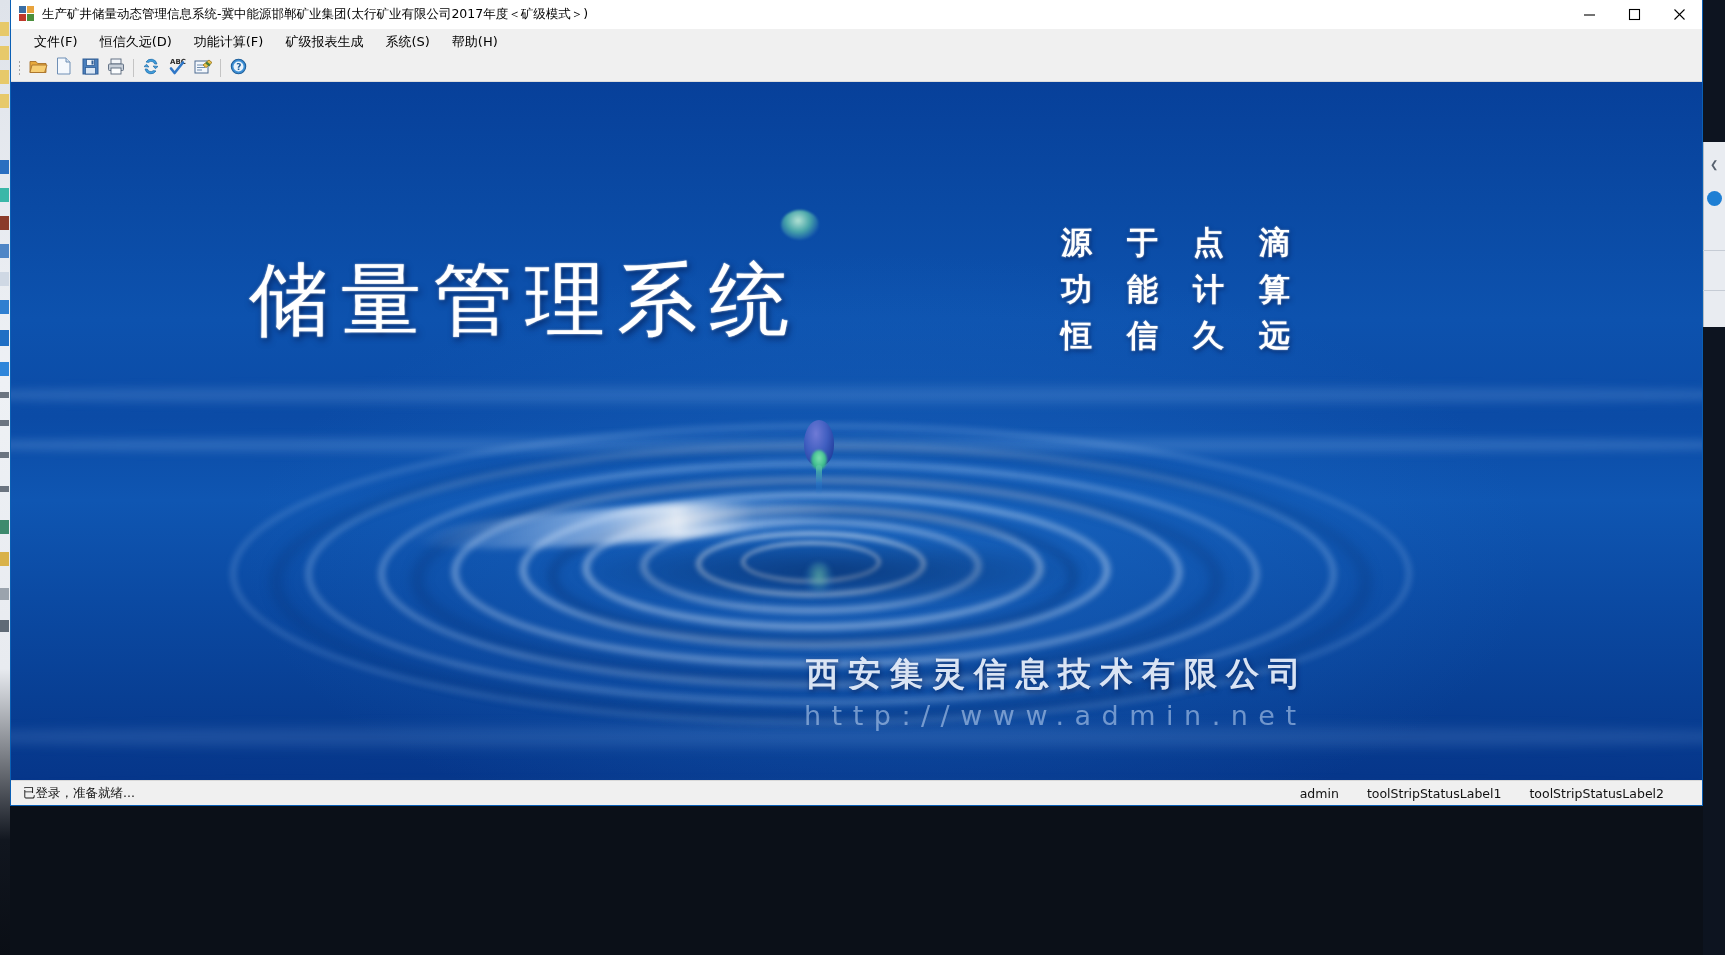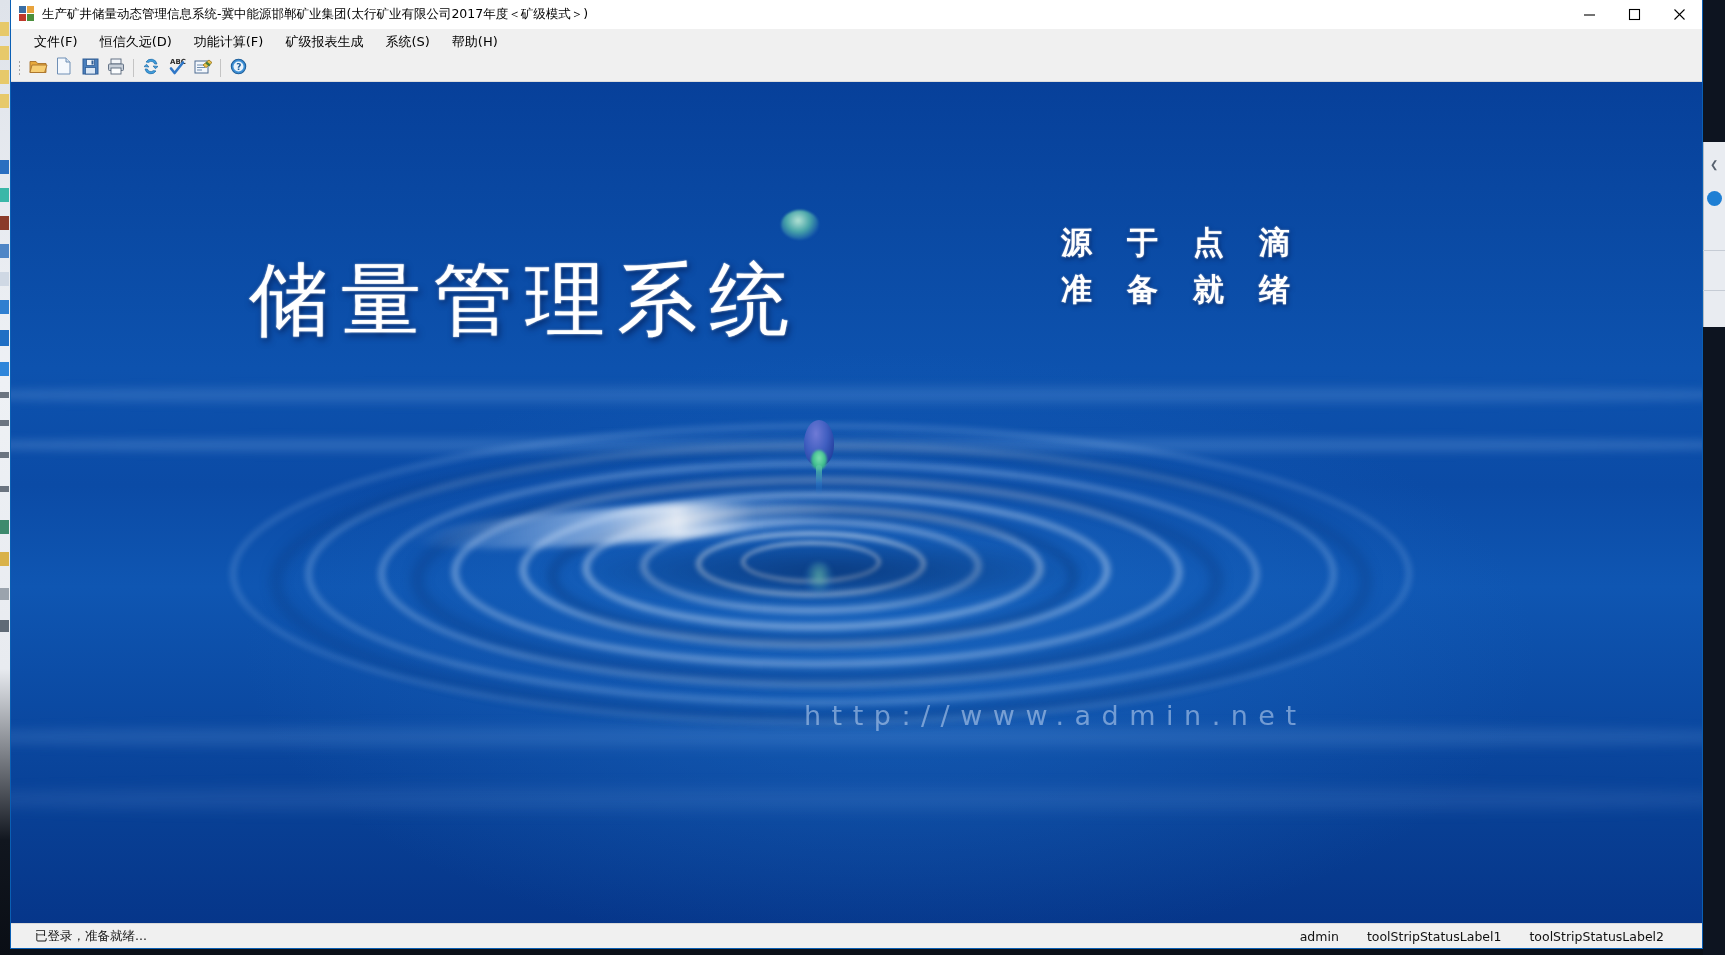--- a/index.html
+++ b/index.html
@@ -37,21 +37,21 @@
   #desktop-right-dot {
     position: absolute; right: 3px; top: 191px; width: 15px; height: 15px;
     border-radius: 50%; background: #1e7fd4;
   }
   .desk-hr {
     position: absolute; right: 0; width: 22px; height: 1px; background: #c6ccd5;
   }
 
   
   #app-window {
-    position: absolute; left: 10px; top: 0; width: 1693px; height: 949px;
+    position: absolute; left: 10px; top: 0; width: 1693px; height: 806px;
     background: #f0f0f0;
     border: 1px solid #0a5fb4;
     border-top: none;
     display: flex; flex-direction: column;
   }
 
   
   #title-bar {
     height: 29px; background: #ffffff;
     display: flex; align-items: center;
@@ -215,21 +215,21 @@
     color: rgba(175,200,235,0.62); white-space: nowrap;
   }
 
   
   #status-bar {
     height: 25px; background: #f0f0f0; border-top: 1px solid #d9d9d9;
     display: flex; align-items: center; flex: 0 0 25px;
     font-family: "DejaVu Sans", "Liberation Sans", sans-serif;
     font-size: 12.5px; color: #111;
   }
-  #status-left { padding-left: 24px; white-space: nowrap; }
+  #status-left { padding-left: 12px; white-space: nowrap; }
   #status-right { margin-left: auto; display: flex; align-items: center; gap: 0px; padding-right: 6px; }
   #status-right span { padding: 0 14px; white-space: nowrap; }
   #resize-grip {
     width: 14px; height: 14px; margin-left: 2px; margin-right: 2px;
     background-image: radial-gradient(circle 1px, #9a9a9a 50%, transparent 51%);
     background-size: 4px 4px; background-position: 2px 4px;
   }
 </style>
 </head>
 <body>
@@ -428,23 +428,25 @@
       <span class="bulb"></span>
         <span class="green"></span>
         <span class="tail"></span>
     </div>
     <div id="droplet-reflection"></div>
 
     <div id="splash-title">储量管理系统</div>
 
     <div id="splash-poem">
       <div class="poem-line">源于点滴</div>
-      <div class="poem-line">准备就绪</div>
-    </div>
-
+      <div class="poem-line">功能计算</div>
+      <div class="poem-line">恒信久远</div>
+    </div>
+
+    <div id="splash-company">西安集灵信息技术有限公司</div>
     <div id="splash-url">http://www.admin.net</div>
   </div>
 
   <div id="status-bar">
     <div id="status-left">已登录，准备就绪...</div>
     <div id="status-right">
       <span>admin</span>
       <span>toolStripStatusLabel1</span>
       <span>toolStripStatusLabel2</span>
       <div id="resize-grip"></div>

